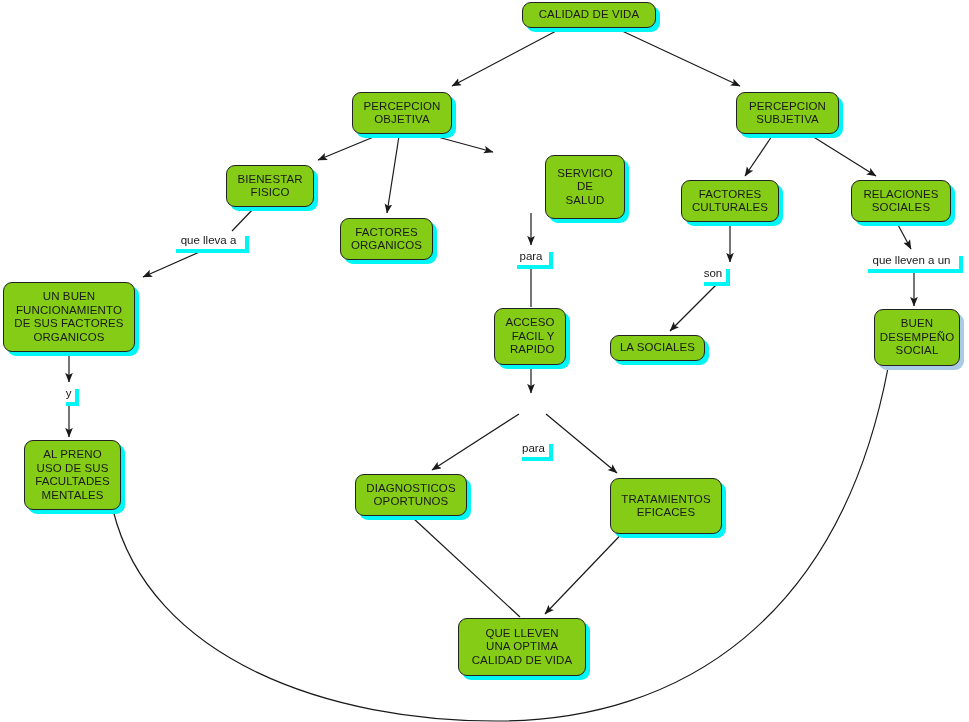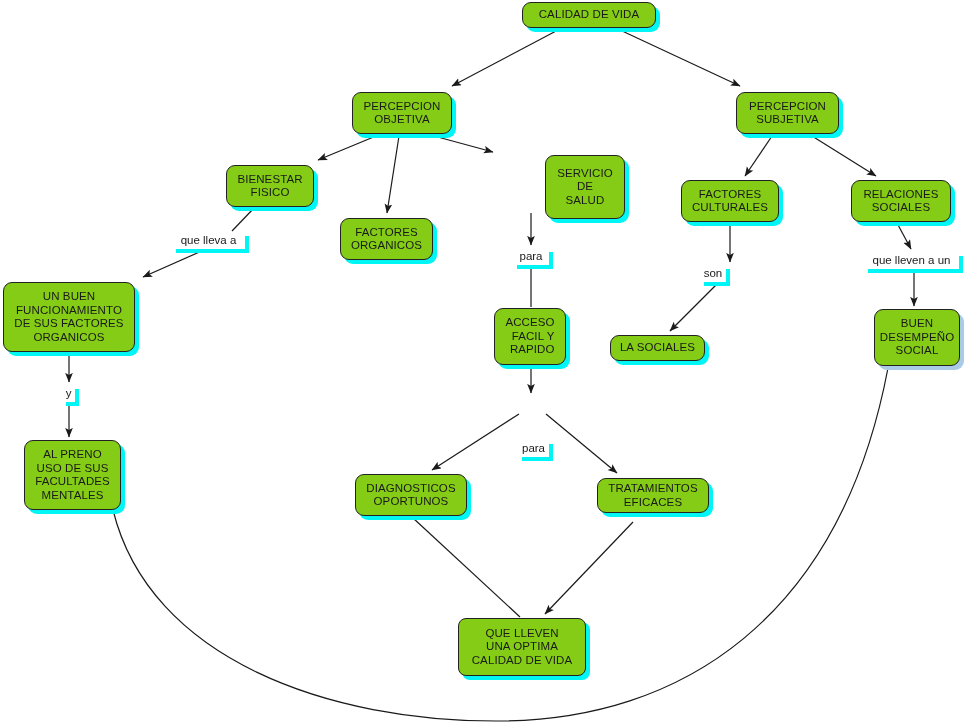--- a/index.html
+++ b/index.html
@@ -182,25 +182,25 @@
   <div class="node" style="left: 24px; top: 440px; width: 97px; height: 70px;">
     <span class="label">AL PRENO
 USO DE SUS
 FACULTADES
 MENTALES</span>
   </div>
   <div class="node" style="left: 355px; top: 474px; width: 112px; height: 42px;">
     <span class="label">DIAGNOSTICOS
 OPORTUNOS</span>
   </div>
-  <div class="node" style="left: 597px; top: 478px; width: 112px; height: 35px;">
+  <div class="node" style="left: 610px; top: 478px; width: 112px; height: 56px;">
     <span class="label">TRATAMIENTOS
 EFICACES</span>
   </div>
-  <div class="node" style="left: 458px; top: 618px; width: 128px; height: 58px; border-radius: 8px;">
+  <div class="node" style="left: 458px; top: 618px; width: 128px; height: 58px;">
     <span class="label">QUE LLEVEN
 UNA  OPTIMA
 CALIDAD DE VIDA</span>
   </div>
 
   <div class="link-label" style="left: 172px; top: 232px; width: 73px; height: 17px;">
     <span>que lleva a</span>
   </div>
   <div class="link-label" style="left: 513px; top: 248px; width: 36px; height: 17px;">
     <span>para</span>

